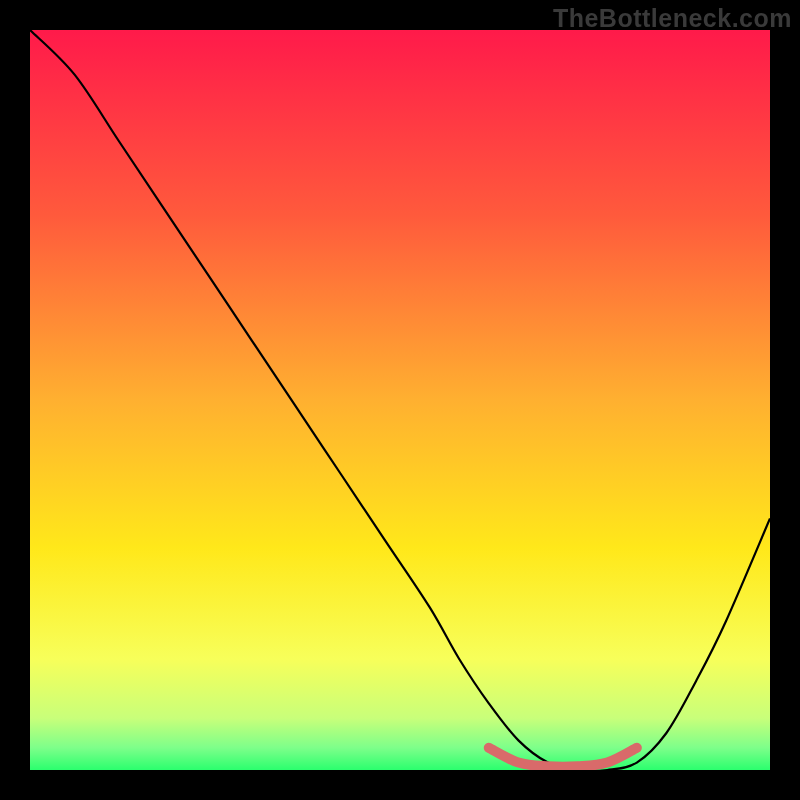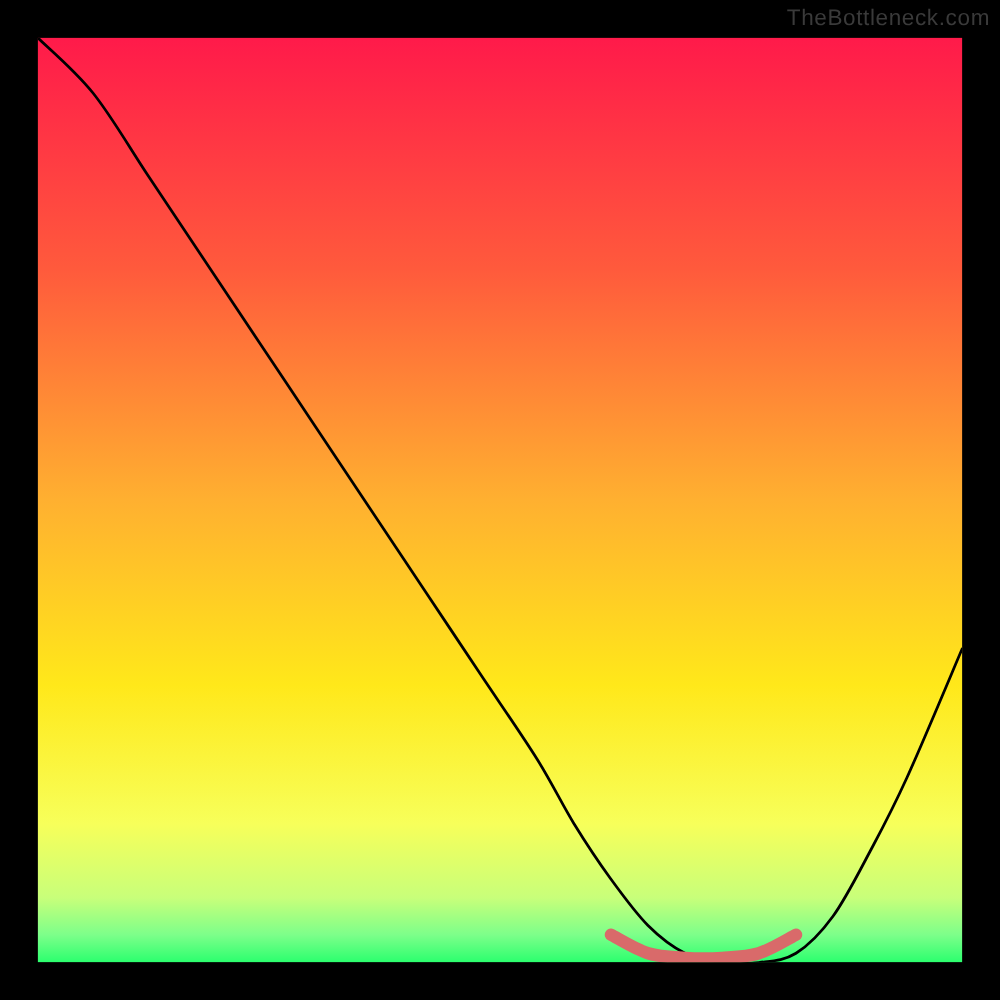--- a/index.html
+++ b/index.html
@@ -14,22 +14,22 @@
     position: relative;
     width: 800px;
     height: 800px;
     background: #000;
   }
   .watermark {
     position: absolute;
     top: 4px;
     right: 8px;
     color: #3a3a3a;
-    font-size: 18px;
-    font-weight: normal;
+    font-size: 25px;
+    font-weight: bold;
     letter-spacing: 0.5px;
     z-index: 5;
   }
   .plot {
     position: absolute;
     left: 30px;
     top: 30px;
     width: 740px;
     height: 740px;
     overflow: hidden;

